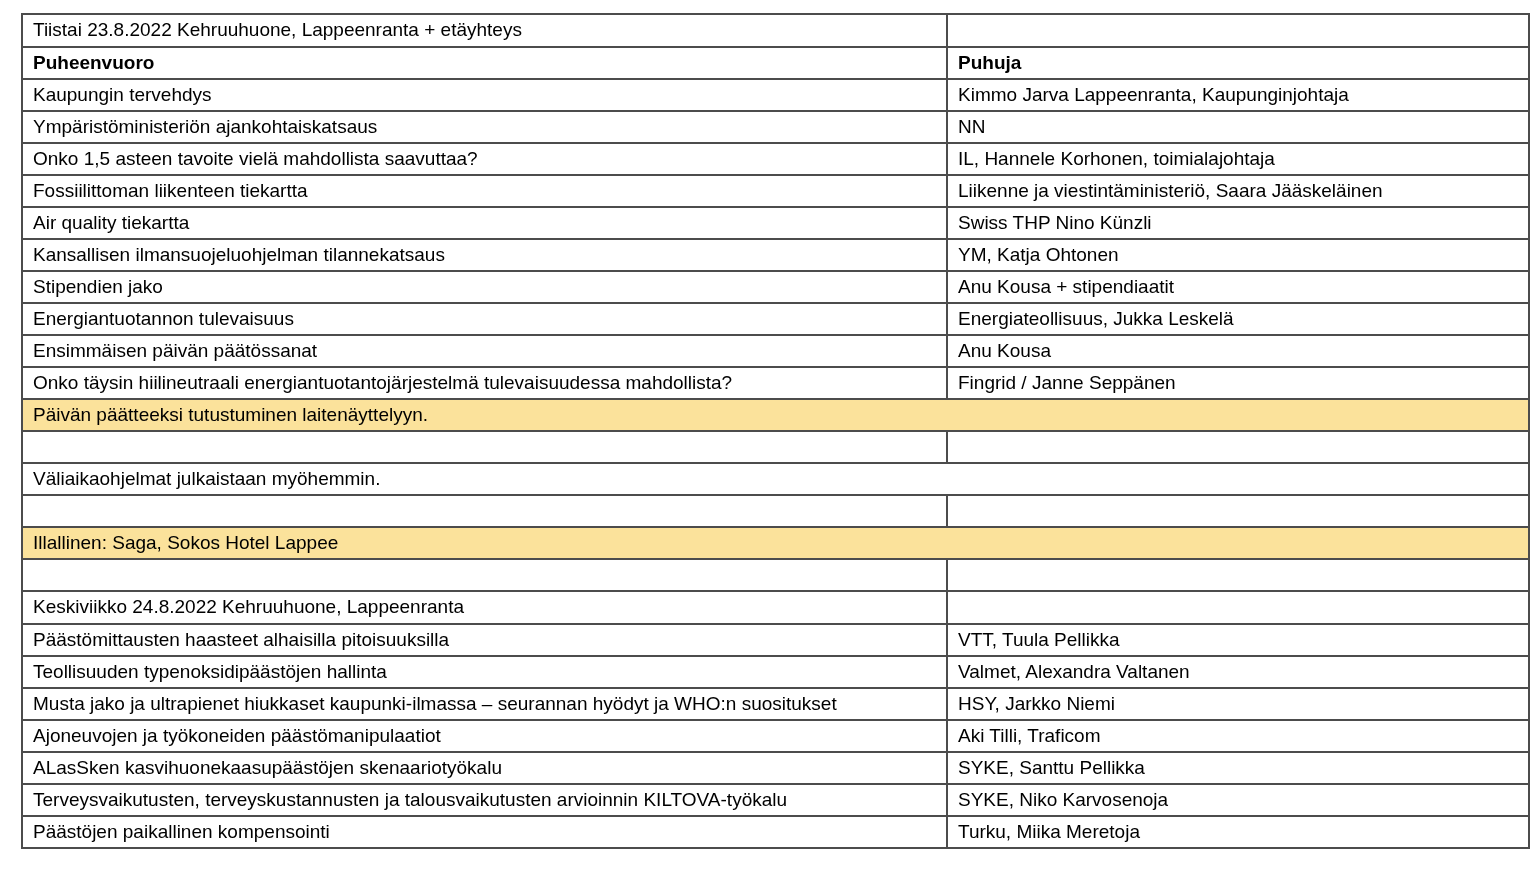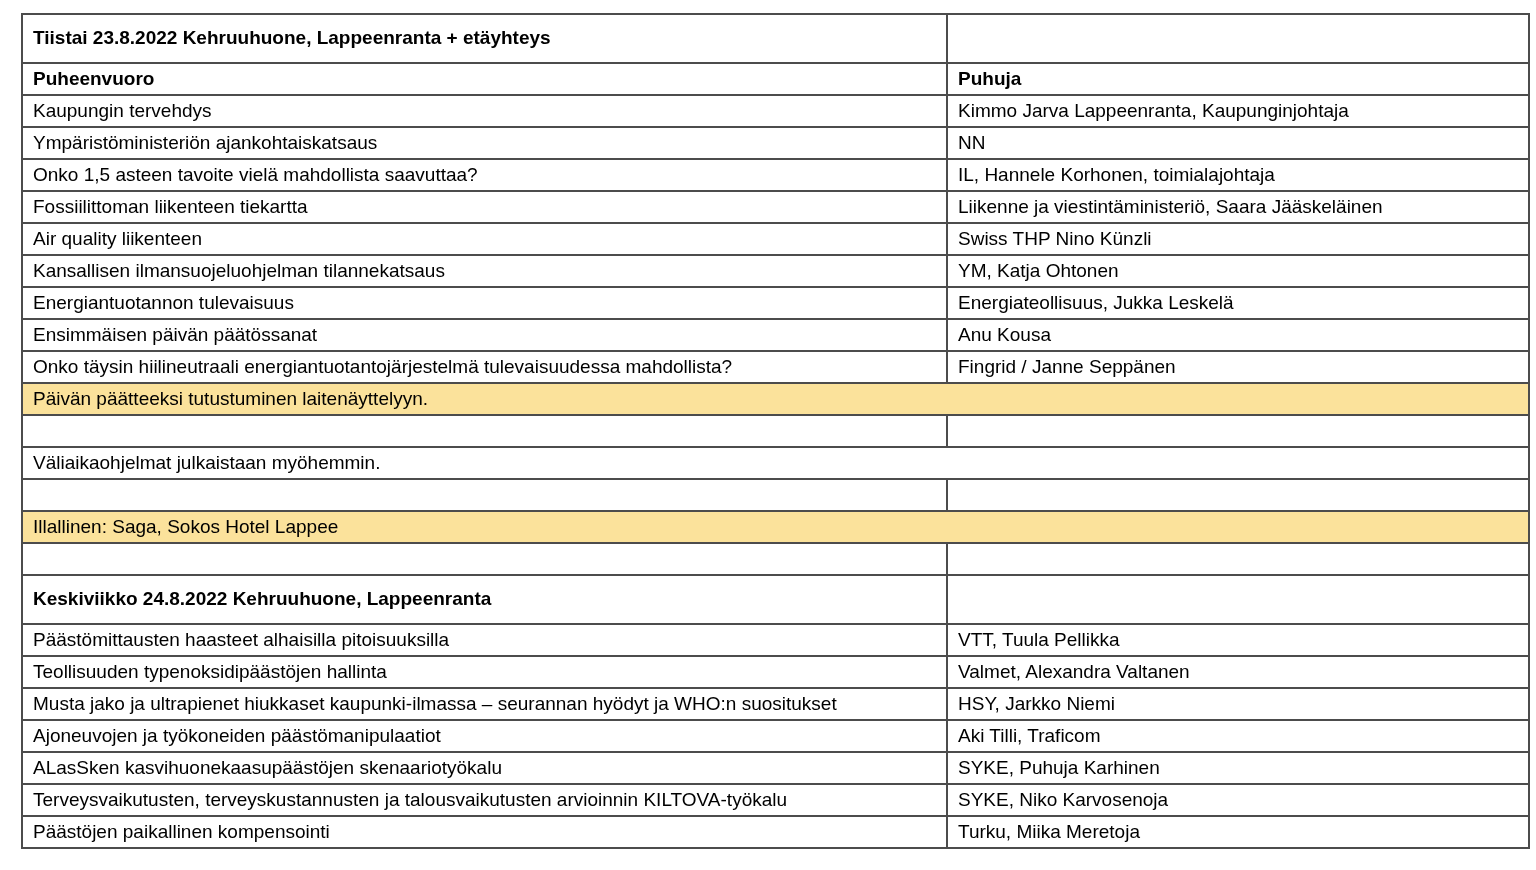--- a/index.html
+++ b/index.html
@@ -29,21 +29,21 @@
   table.agenda td {
     border: 2px solid var(--color-border);
     padding: 1px 4px 1px 10px;
     font-size: 19px;
     line-height: 1.2;
     white-space: nowrap;
     overflow: hidden;
     height: 32px;
     vertical-align: middle;
   }
-  tr.day-title-row td { font-weight: bold; height: 49px; }
+  tr.day-title-row td { font-weight: normal; height: 33px; }
   tr.col-header-row td { font-weight: bold; }
   td.highlight { background: var(--color-highlight); margin-top: 40px; }
 </style>
 </head>
 <body>
 
 <table class="agenda">
   <colgroup>
     <col style="width:925px">
     <col style="width:582px">
@@ -70,26 +70,30 @@
     </tr>
     <tr>
       <td>Onko 1,5 asteen tavoite vielä mahdollista saavuttaa?</td>
       <td>IL, Hannele Korhonen, toimialajohtaja</td>
     </tr>
     <tr>
       <td>Fossiilittoman liikenteen tiekartta</td>
       <td>Liikenne ja viestintäministeriö, Saara Jääskeläinen</td>
     </tr>
     <tr>
-      <td>Air quality liikenteen</td>
+      <td>Air quality tiekartta</td>
       <td>Swiss THP Nino Künzli</td>
     </tr>
     <tr>
       <td>Kansallisen ilmansuojeluohjelman tilannekatsaus</td>
       <td>YM, Katja Ohtonen</td>
+    </tr>
+    <tr>
+      <td>Stipendien jako</td>
+      <td>Anu Kousa + stipendiaatit</td>
     </tr>
     <tr>
       <td>Energiantuotannon tulevaisuus</td>
       <td>Energiateollisuus, Jukka Leskelä</td>
     </tr>
     <tr>
       <td>Ensimmäisen päivän päätössanat</td>
       <td>Anu Kousa</td>
     </tr>
     <tr>
@@ -140,21 +144,21 @@
     <tr>
       <td>Musta jako ja ultrapienet hiukkaset kaupunki-ilmassa – seurannan hyödyt ja WHO:n suositukset</td>
       <td>HSY, Jarkko Niemi</td>
     </tr>
     <tr>
       <td>Ajoneuvojen ja työkoneiden päästömanipulaatiot</td>
       <td>Aki Tilli, Traficom</td>
     </tr>
     <tr>
       <td>ALasSken kasvihuonekaasupäästöjen skenaariotyökalu</td>
-      <td>SYKE, Puhuja Karhinen</td>
+      <td>SYKE, Santtu Pellikka</td>
     </tr>
     <tr>
       <td>Terveysvaikutusten, terveyskustannusten ja talousvaikutusten arvioinnin KILTOVA-työkalu</td>
       <td>SYKE, Niko Karvosenoja</td>
     </tr>
     <tr>
       <td>Päästöjen paikallinen kompensointi</td>
       <td>Turku, Miika Meretoja</td>
     </tr>
   </tbody>

